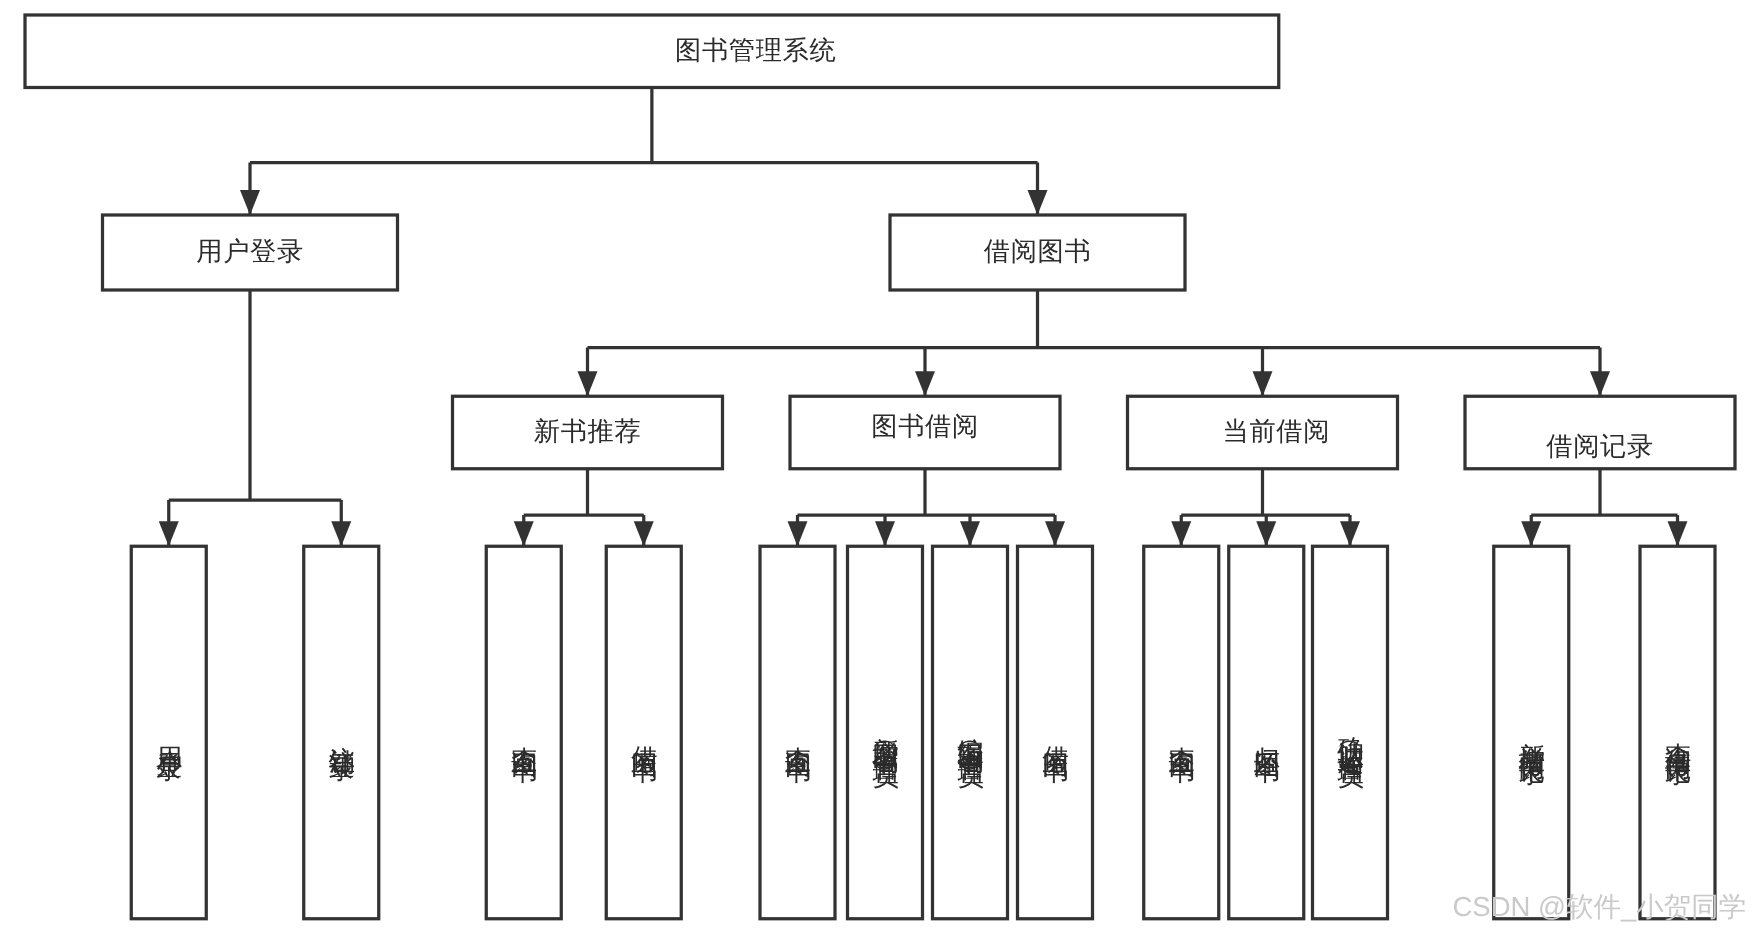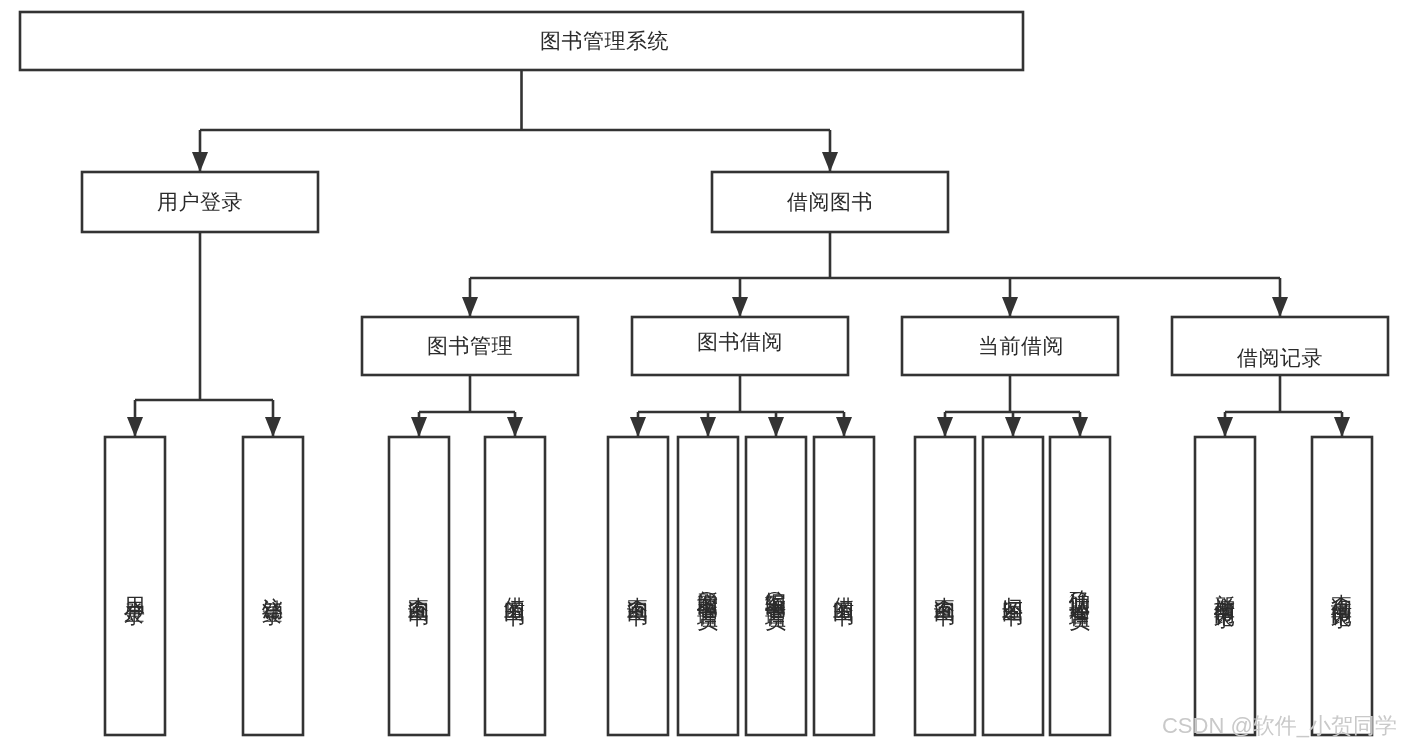--- a/index.html
+++ b/index.html
@@ -156,21 +156,21 @@
         <rect x="1050" y="437" width="60" height="298" class="node-rect"></rect>
         <rect x="1195" y="437" width="60" height="298" class="node-rect"></rect>
         <rect x="1312" y="437" width="60" height="298" class="node-rect"></rect>
       </g>
   </svg>
 
   <div id="label-layer">
       <div class="node-label horiz" style="left: 20px; top: 12px; width: 1117px; height: 58px; margin-left: 26px;">图书管理系统</div>
       <div class="node-label horiz" style="left: 82px; top: 172px; width: 236px; height: 60px;">用户登录</div>
       <div class="node-label horiz" style="left: 712px; top: 172px; width: 236px; height: 60px;">借阅图书</div>
-      <div class="node-label horiz" style="left: 362px; top: 317px; width: 216px; height: 58px;">图书管理</div>
+      <div class="node-label horiz" style="left: 362px; top: 317px; width: 216px; height: 58px;">新书推荐</div>
       <div class="node-label horiz" style="left: 632px; top: 317px; width: 216px; height: 51px;">图书借阅</div>
       <div class="node-label horiz" style="left: 902px; top: 317px; width: 238px; height: 58px;">当前借阅</div>
       <div class="node-label horiz" style="left: 1172px; top: 317px; width: 216px; height: 58px; margin-top: 12px;">借阅记录</div>
       <div class="node-label vert" style="left: 105px; top: 437px; width: 60px; height: 298px;">用户登录</div>
       <div class="node-label vert" style="left: 243px; top: 437px; width: 60px; height: 298px;">注销登录</div>
       <div class="node-label vert" style="left: 389px; top: 437px; width: 60px; height: 298px;">查询图书</div>
       <div class="node-label vert" style="left: 485px; top: 437px; width: 60px; height: 298px;">借阅图书</div>
       <div class="node-label vert" style="left: 608px; top: 437px; width: 60px; height: 298px;">查询图书</div>
       <div class="node-label vert" style="left: 678px; top: 437px; width: 60px; height: 298px;">新增图书（管理员）</div>
       <div class="node-label vert" style="left: 746px; top: 437px; width: 60px; height: 298px;">编辑图书（管理员）</div>

